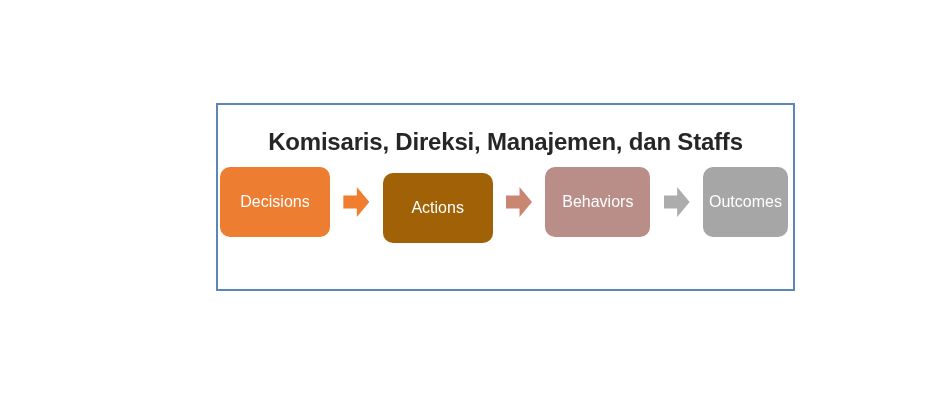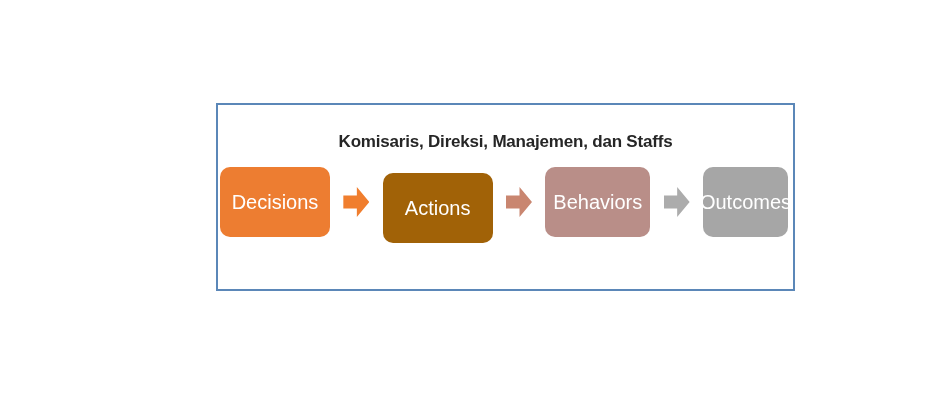--- a/index.html
+++ b/index.html
@@ -16,42 +16,42 @@
     left: 216px;
     top: 103px;
     width: 579px;
     height: 188px;
     border: 2px solid #5B87B8; 
     background: transparent;
   }
   .frame-title {
     margin-top: 24px;
     text-align: center;
-    font-size: 17px;
+    font-size: 24px;
     font-weight: bold;
     letter-spacing: -0.2px;
     color: #262626; 
     line-height: 26px;
     white-space: nowrap;
   }
   .flow-row {
     margin-top: 6px;
     padding: 0 5px 0 2px;
     display: flex;
     align-items: center;
     justify-content: space-between;
   }
   .node {
     height: 70px;
     border-radius: 10px;
     display: flex;
     align-items: center;
     justify-content: center;
     color: #ffffff;
-    font-size: 20px;
+    font-size: 16px;
     line-height: 1;
     flex: 0 0 auto;
   }
   .node-0 { width: 110px; }
   .node-1 { width: 110px; }
   .node-2 { width: 105px; }
   .node-3 { width: 85px; align-items: center; }
   .arrow {
     width: 26px;
     height: 30px;

